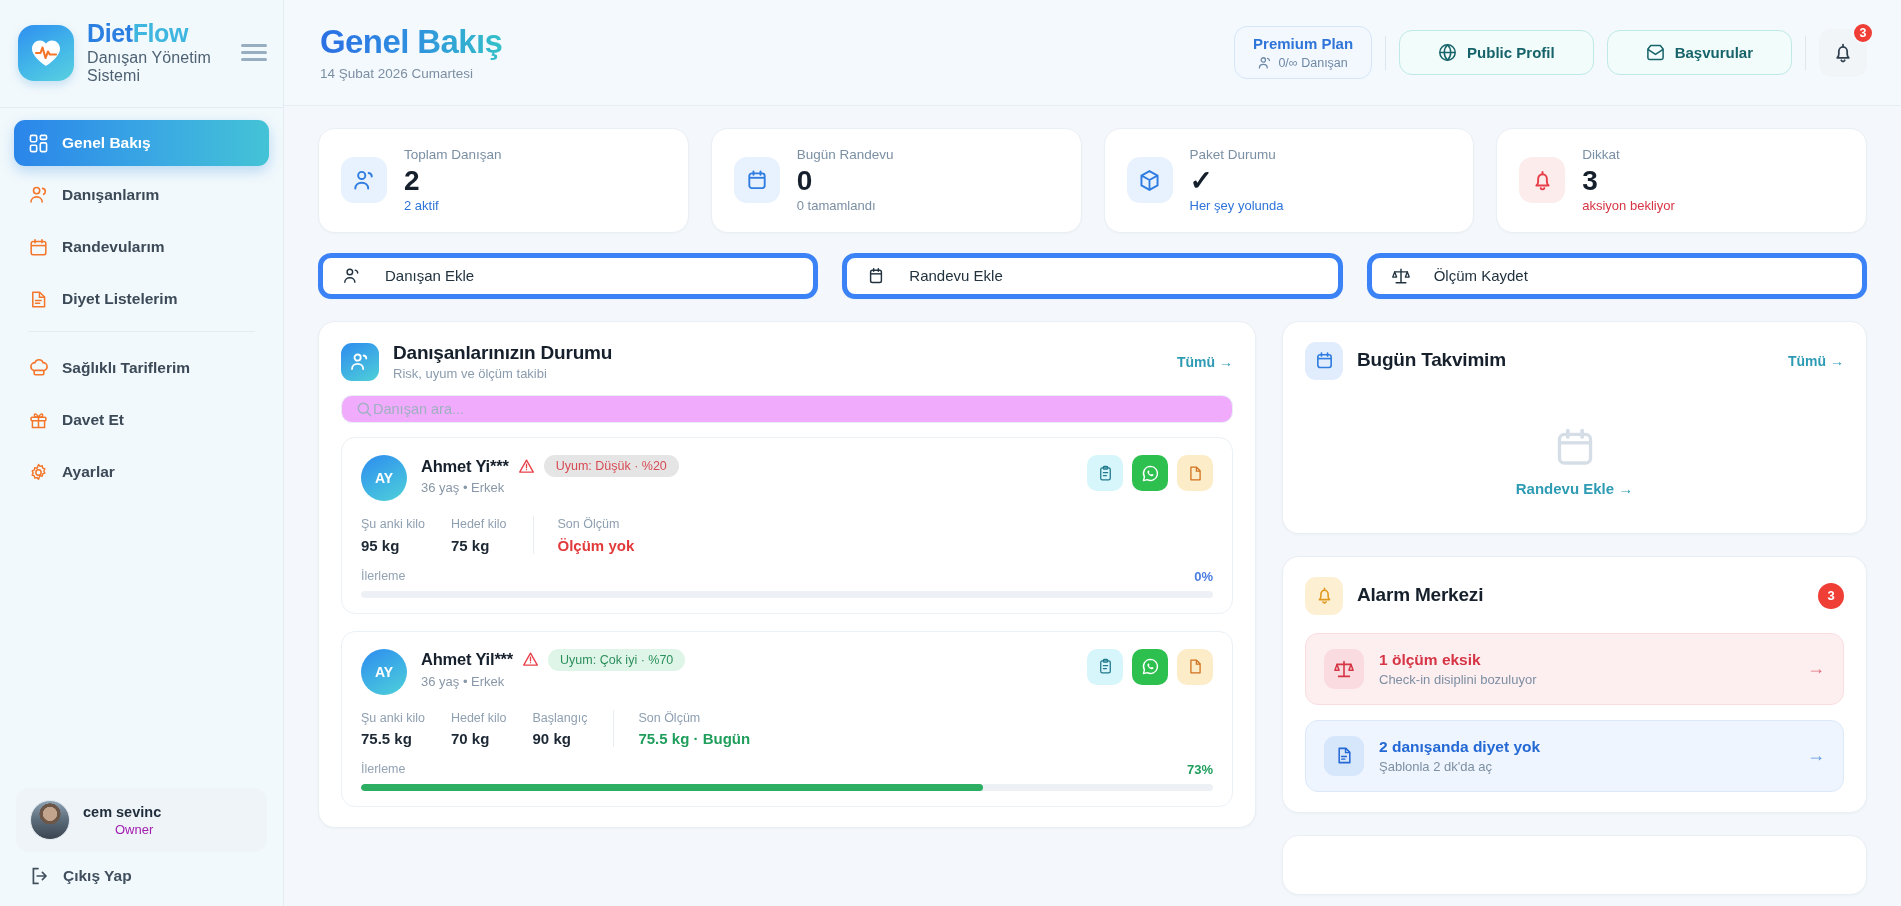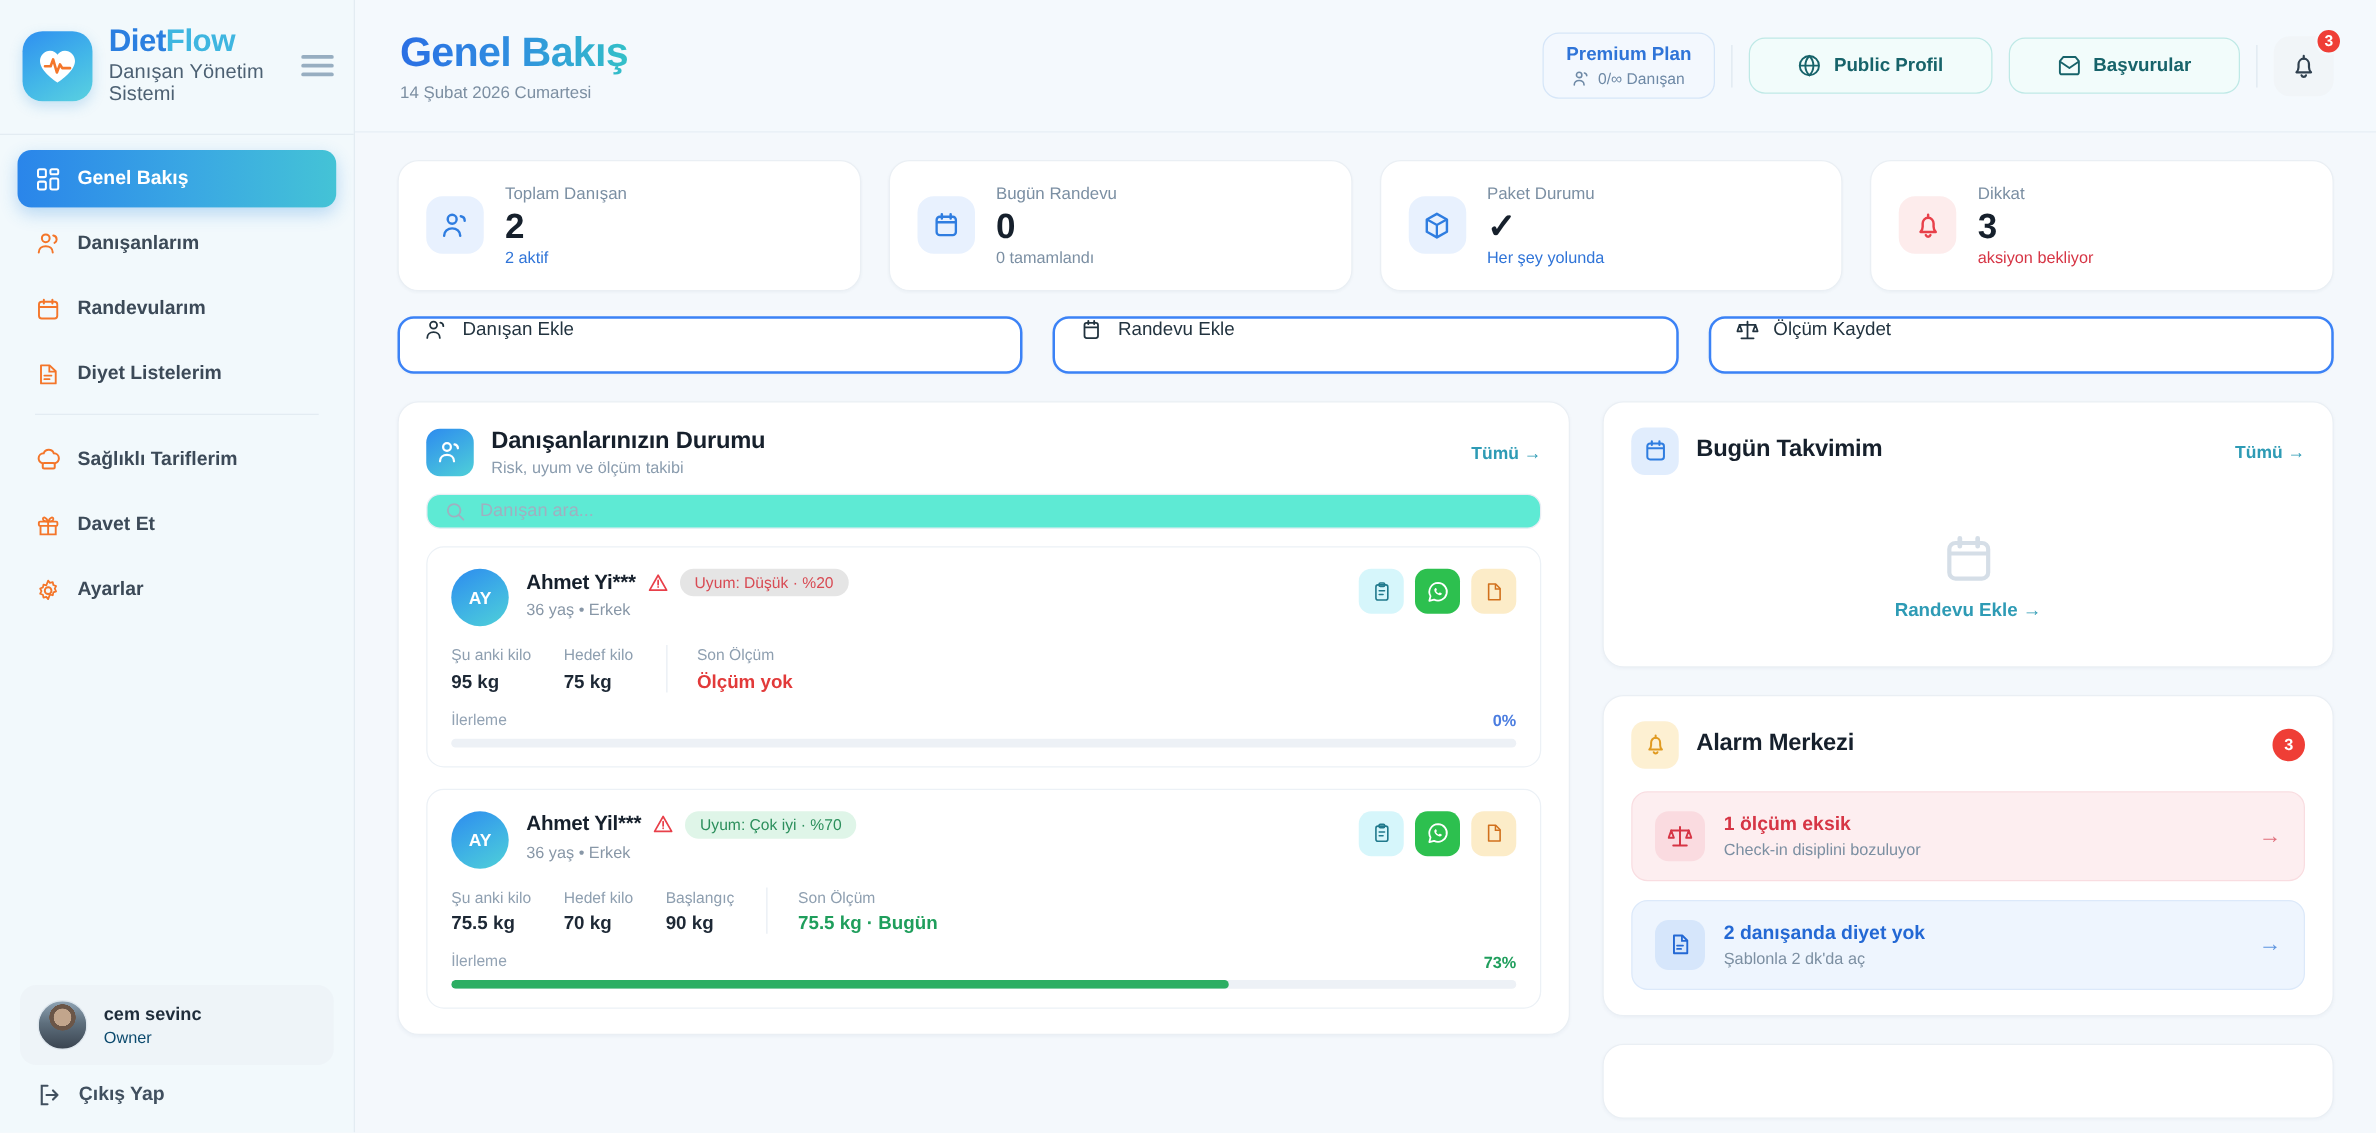--- a/index.html
+++ b/index.html
@@ -64,21 +64,21 @@
     background: #eef4f8; border-radius: 13px; padding: 12px 14px;
     cursor: pointer;
   }
   .avatar-photo {
     width: 40px; height: 40px; border-radius: 50%; flex: 0 0 40px;
     background: radial-gradient(circle at 50% 34%, #c2a58c 0 22%, #6b5648 23% 33%, transparent 34%),
                 linear-gradient(180deg, #8fa3b4 0%, #5e6f7d 46%, #3a4450 100%);
     border: 1px solid #dfe7ee;
   }
   .user-name { font-size: 14.5px; font-weight: 700; color: #1f2d3b; line-height: 1.25; }
-  .user-role { font-size: 13px; color: #0c4a6e; margin-top: 1px; }
+  .user-role { font-size: 13px; color: #a21caf; margin-top: 1px; margin-left: 32px; }
   .logout {
     display: flex; align-items: center; gap: 13px;
     padding: 14px 14px 4px 14px; color: #41505f;
     font-size: 15.5px; font-weight: 700; cursor: pointer;
   }
 
   
   .main { flex: 1; height: 906px; display: flex; flex-direction: column; min-width: 0; overflow: hidden; }
   .topbar {
     height: 106px; flex: 0 0 106px;
@@ -130,22 +130,22 @@
   }
   .stat-ic { width: 46px; height: 46px; border-radius: 13px; flex: 0 0 46px;
     display: flex; align-items: center; justify-content: center; }
   .stat-label { font-size: 13.5px; color: #7b8fa3; line-height: 1.3; }
   .stat-value { font-size: 28px; font-weight: 700; color: #16202c; line-height: 1.15; margin: 1px 0 1px; }
   .stat-sub { font-size: 13px; line-height: 1.3; }
 
   
   .quick { display: flex; gap: 24px; margin-bottom: 22px; }
   .quick-btn {
-    flex: 1; background: #fff; border: 2px solid #3b82f6; border-radius: 13px;
-    height: 46px; display: flex; align-items: flex-start; gap: 12px; padding: 0 20px;
+    flex: 1; background: #fff; border: 5px solid #3b82f6; border-radius: 13px;
+    height: 46px; display: flex; align-items: center; gap: 24px; padding: 0 20px;
     font-size: 15px; color: #22333f; font-weight: 500; cursor: pointer;
     box-shadow: 0 1px 2px rgba(30,60,90,.03);
   }
 
   
   .cols { display: flex; gap: 26px; align-items: flex-start; }
   .col-left { flex: 1 1 0; min-width: 0; }
   .col-right { flex: 0 0 585px; }
 
   .panel {
@@ -154,22 +154,22 @@
   }
   .panel-head { display: flex; align-items: center; gap: 14px; padding: 20px 22px 14px 22px; }
   .panel-ic { width: 38px; height: 38px; border-radius: 11px; flex: 0 0 38px;
     display: flex; align-items: center; justify-content: center; }
   .panel-title { font-size: 19px; font-weight: 700; color: #16202c; line-height: 1.2; letter-spacing: -.2px;}
   .panel-sub { font-size: 13px; color: #8a9cae; margin-top: 2px; }
   .panel-link { margin-left: auto; font-size: 14px; color: #2e9bb5; font-weight: 600; cursor: pointer; white-space: nowrap; }
 
   .search-wrap { padding: 0 22px 14px 22px; }
   .search-box {
-    display: flex; align-items: center; gap: 11px; height: 28px;
-    border: 1px solid #e9eef4; background: #5eead4; border-radius: 11px; padding: 0 14px;
+    display: flex; align-items: center; height: 28px;
+    border: 1px solid #e9eef4; background: #f0abfc; border-radius: 11px; padding: 0 14px;
   }
   .search-box input {
     border: 0; outline: 0; background: transparent; font-size: 14.5px;
     color: #5b6b7b; flex: 1; font-family: inherit;
   }
   .search-box input::placeholder { color: #9fb0c0; }
 
   .client-list { padding: 0 22px 20px 22px; display: flex; flex-direction: column; gap: 17px; }
   .client-card { border: 1px solid #ecf1f6; border-radius: 14px; padding: 17px 19px 15px 19px; }
   .client-top { display: flex; align-items: flex-start; gap: 14px; }

